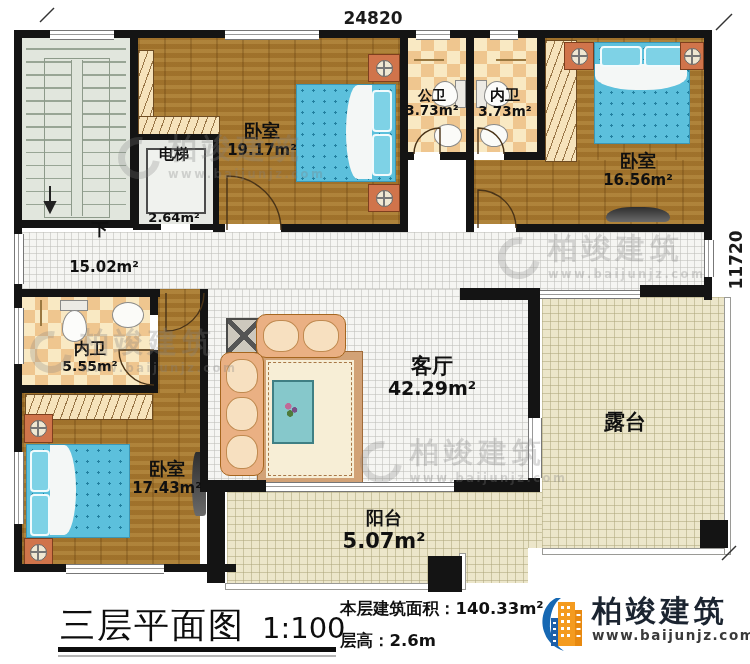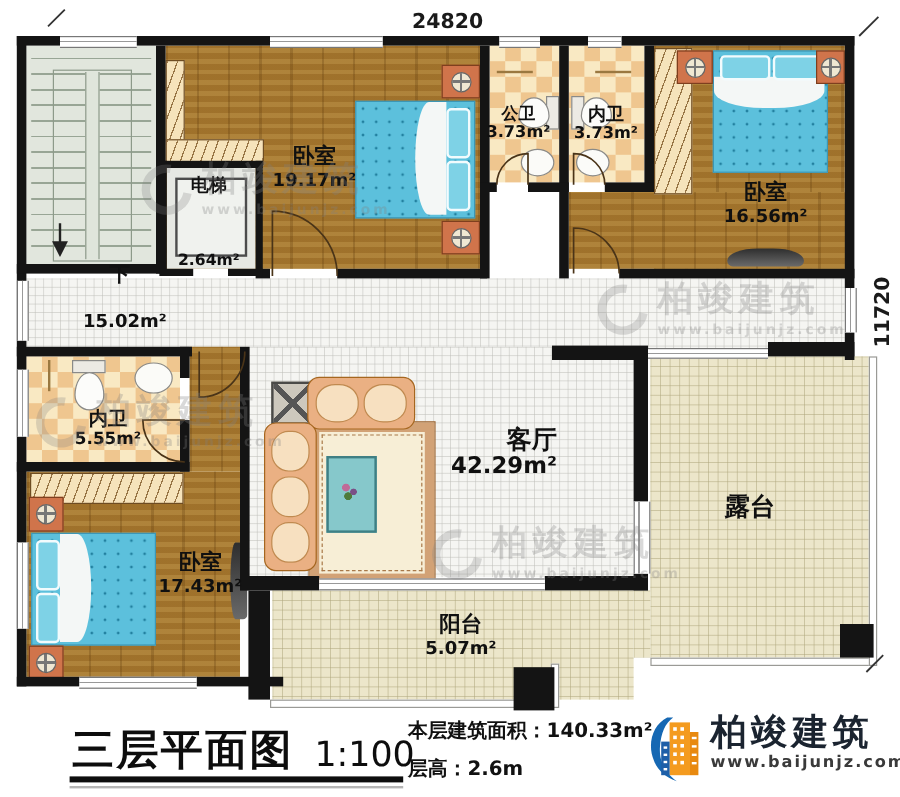--- a/index.html
+++ b/index.html
@@ -67,21 +67,21 @@
   .rarea{font-size:15px;display:block;}
   .wm{position:absolute;z-index:7;display:flex;align-items:center;gap:8px;
     color:rgba(128,128,128,.30);pointer-events:none;}
   .wm-ic{width:28px;height:28px;border:7px solid rgba(128,128,128,.26);
     border-right-color:transparent;border-radius:50%;transform:rotate(-35deg);flex:0 0 auto;}
   .wm-t1{font-size:29px;font-weight:800;letter-spacing:5px;line-height:1;}
   .wm-t2{font-size:11.5px;font-weight:700;letter-spacing:2.5px;line-height:1.4;}
   .dim{position:absolute;font-weight:700;font-size:17px;color:#1a1a1a;z-index:8;}
   .overlay{position:absolute;left:0;top:0;z-index:5;}
   
-  .tb-title{position:absolute;left:60px;top:602px;font-size:35px;font-weight:700;color:#0d0d0d;letter-spacing:2px;}
+  .tb-title{position:absolute;left:60px;top:602px;font-size:35px;font-weight:400;color:#0d0d0d;letter-spacing:2px;}
   .tb-scale{position:absolute;left:262px;top:611px;font-size:29px;font-weight:400;color:#0d0d0d;}
   .tb-rule1{position:absolute;left:58px;top:647px;width:278px;height:5px;background:#0d0d0d;}
   .tb-rule2{position:absolute;left:58px;top:655px;width:278px;height:2px;background:#b5b5b5;}
   .tb-info1{position:absolute;left:340px;top:598px;font-size:16.5px;font-weight:600;color:#111;}
   .tb-info2{position:absolute;left:340px;top:630px;font-size:16.5px;font-weight:600;color:#111;}
   .logo{position:absolute;left:538px;top:594px;display:flex;align-items:flex-start;gap:8px;z-index:8;}
   .logo-txt{display:flex;flex-direction:column;}
   .logo-brand{font-size:30px;font-weight:800;color:#1b2430;letter-spacing:4px;line-height:1.1;}
   .logo-site{font-size:13.5px;font-weight:700;color:#3a3a3a;letter-spacing:1.6px;line-height:1.3;}
 </style>
@@ -272,30 +272,30 @@
   <span class="rarea" style="font-size:15px;">15.02m²</span>
 </div>
 <div class="rlabel" style="left:90px;top:357px;">
   <span class="rname" style="font-size:16px;">内卫</span>
   <span class="rarea" style="font-size:14px;">5.55m²</span>
 </div>
 <div class="rlabel" style="left:167px;top:478px;">
   <span class="rname">卧室</span>
   <span class="rarea">17.43m²</span>
 </div>
-<div class="rlabel" style="left:420px;top:377px;text-align:right;">
+<div class="rlabel" style="left:432px;top:377px;">
   <span class="rname" style="font-size:21px;">客厅</span>
   <span class="rarea" style="font-size:19px;">42.29m²</span>
 </div>
 <div class="rlabel" style="left:625px;top:422px;">
   <span class="rname" style="font-size:21px;text-align:center;">露台</span>
 </div>
 <div class="rlabel" style="left:384px;top:530px;">
   <span class="rname" style="font-size:18px;">阳台</span>
-  <span class="rarea" style="font-size:15px;">5.07m²</span>
+  <span class="rarea" style="font-size:21px;">5.07m²</span>
 </div>
 
 <div class="wm" style="left:118px;top:134px;">
   <span class="wm-ic"></span>
   <span>
     <span class="wm-t1">柏竣建筑</span><br>
     <span class="wm-t2">www.baijunjz.com</span>
   </span>
 </div>
 <div class="wm" style="left:30px;top:328px;">

